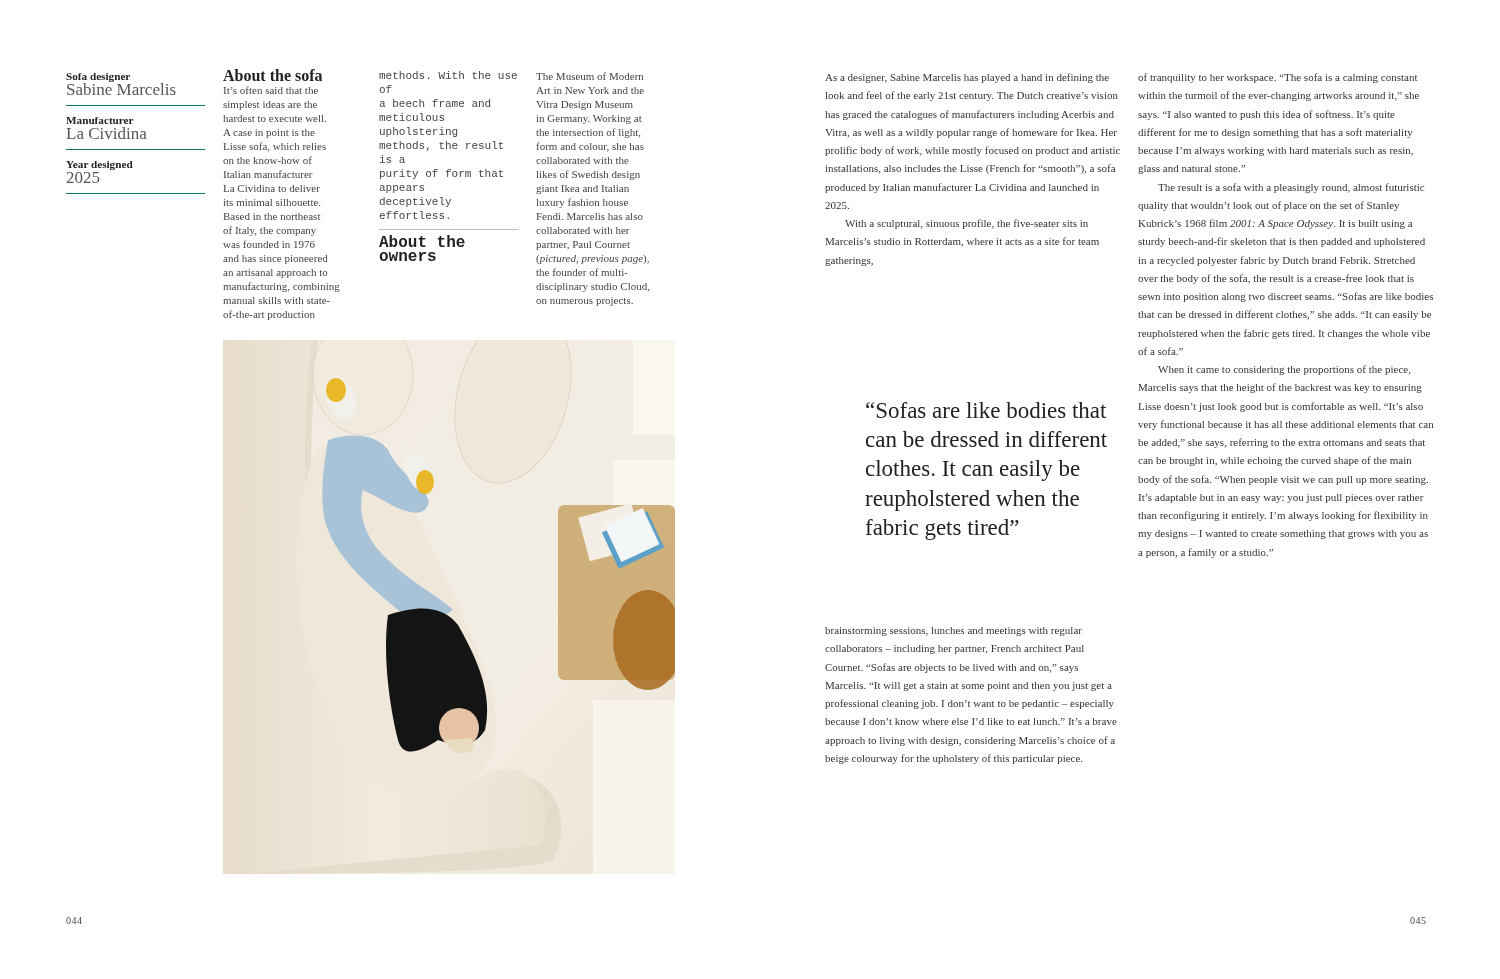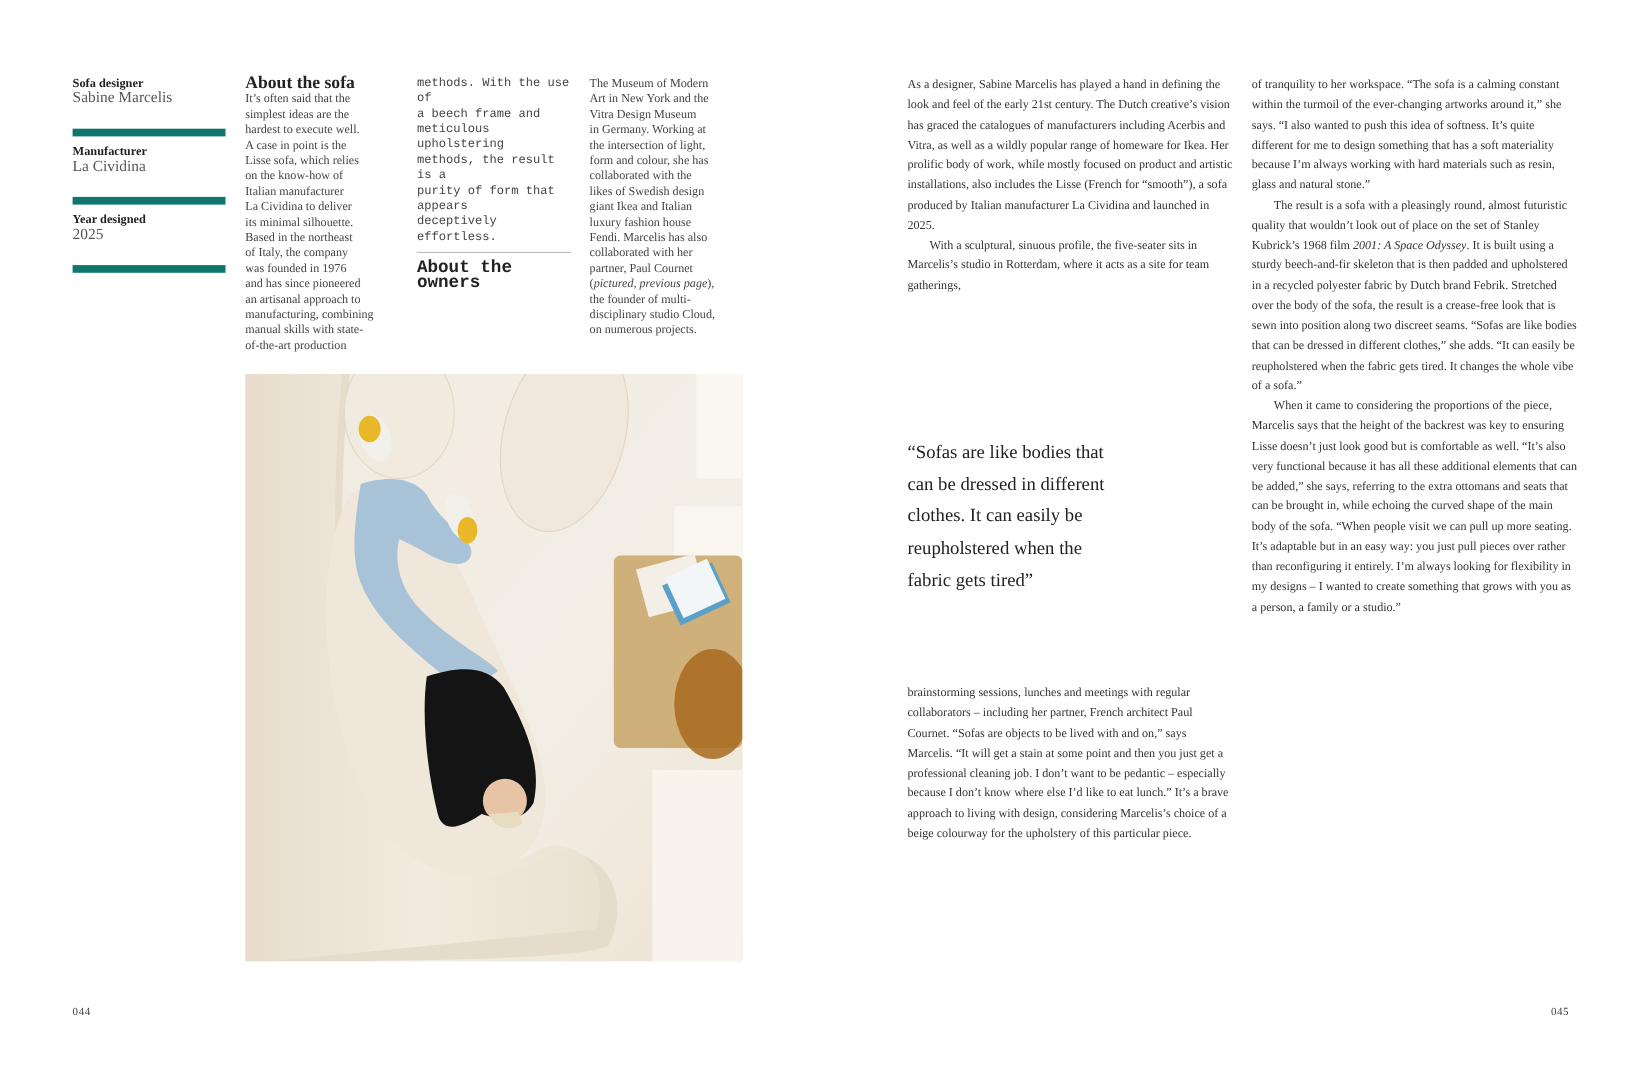--- a/index.html
+++ b/index.html
@@ -1,41 +1,41 @@
 <!DOCTYPE html>
 <html><head>
 <meta charset="utf-8">
 <style>
   html, body { margin:0; padding:0; background:#fff; }
   body { width:1500px; height:979px; position:relative; overflow:hidden; font-family:"Liberation Serif","DejaVu Serif",serif; color:#2b2b2b; }
   .spread { position:absolute; inset:0; }
   
   .specs { position:absolute; left:66px; top:68px; width:139px; }
-  .spec { border-bottom:7px solid #0f766e; padding:1px 0 20px 0; margin-bottom:6px; }
+  .spec { border-bottom:1px solid #0f766e; padding:1px 0 8px 0; margin-bottom:6px; }
   .spec-label { font-weight:bold; font-size:11.2px; line-height:14px; color:#222; }
-  .spec-value { font-size:14px; line-height:14px; color:#555; }
+  .spec-value { font-size:17px; line-height:14px; color:#555; }
   .col-small { position:absolute; top:69px; width:142px; font-size:11px; line-height:14px; color:#444; }
   .col-small p { margin:0; white-space:pre-line; }
   .col-small h4 { margin:0; font-size:16px; line-height:14px; font-weight:bold; color:#222; }
   .col-small .divider { border-top:1px solid #bdbdbd; margin:6px 0 6px 0; width:140px; }
   .col1 { left:223px; }
   .col2 { left:379px;font-family:Liberation Mono, monospace; }
   .col3 { left:536px; }
   .photo { position:absolute; left:223px; top:340px; width:452px; height:534px; overflow:hidden; background:#f2ece2; }
   .pageno { position:absolute; top:915px; font-size:10px; color:#444; letter-spacing:0.5px; }
   .pageno.left { left:66px; }
   .pageno.right { left:1410px; }
   
   .body-col { position:absolute; width:296px; font-size:11px; line-height:18.25px; color:#333; text-align:justify; }
   .body-col p { margin:0; white-space:pre-line; text-align:left; }
   .body-col .indent { text-indent:20px; }
   .bc1 { left:825px; top:68px; }
   .bc1b { left:825px; top:621px; }
   .bc2 { left:1138px; top:68px; }
-  .pullquote { position:absolute; left:825px; top:396px; width:300px; font-size:17px; line-height:29.2px; color:#222; white-space:pre-line; }
+  .pullquote { position:absolute; left:865px; top:396px; width:300px; font-size:23px; line-height:29.2px; color:#222; white-space:pre-line; }
   em { }
 </style>
 </head>
 <body>
 
 <div class="spread">
 
   <div class="specs">
     <div class="spec">
       <div class="spec-label">Sofa designer</div>

